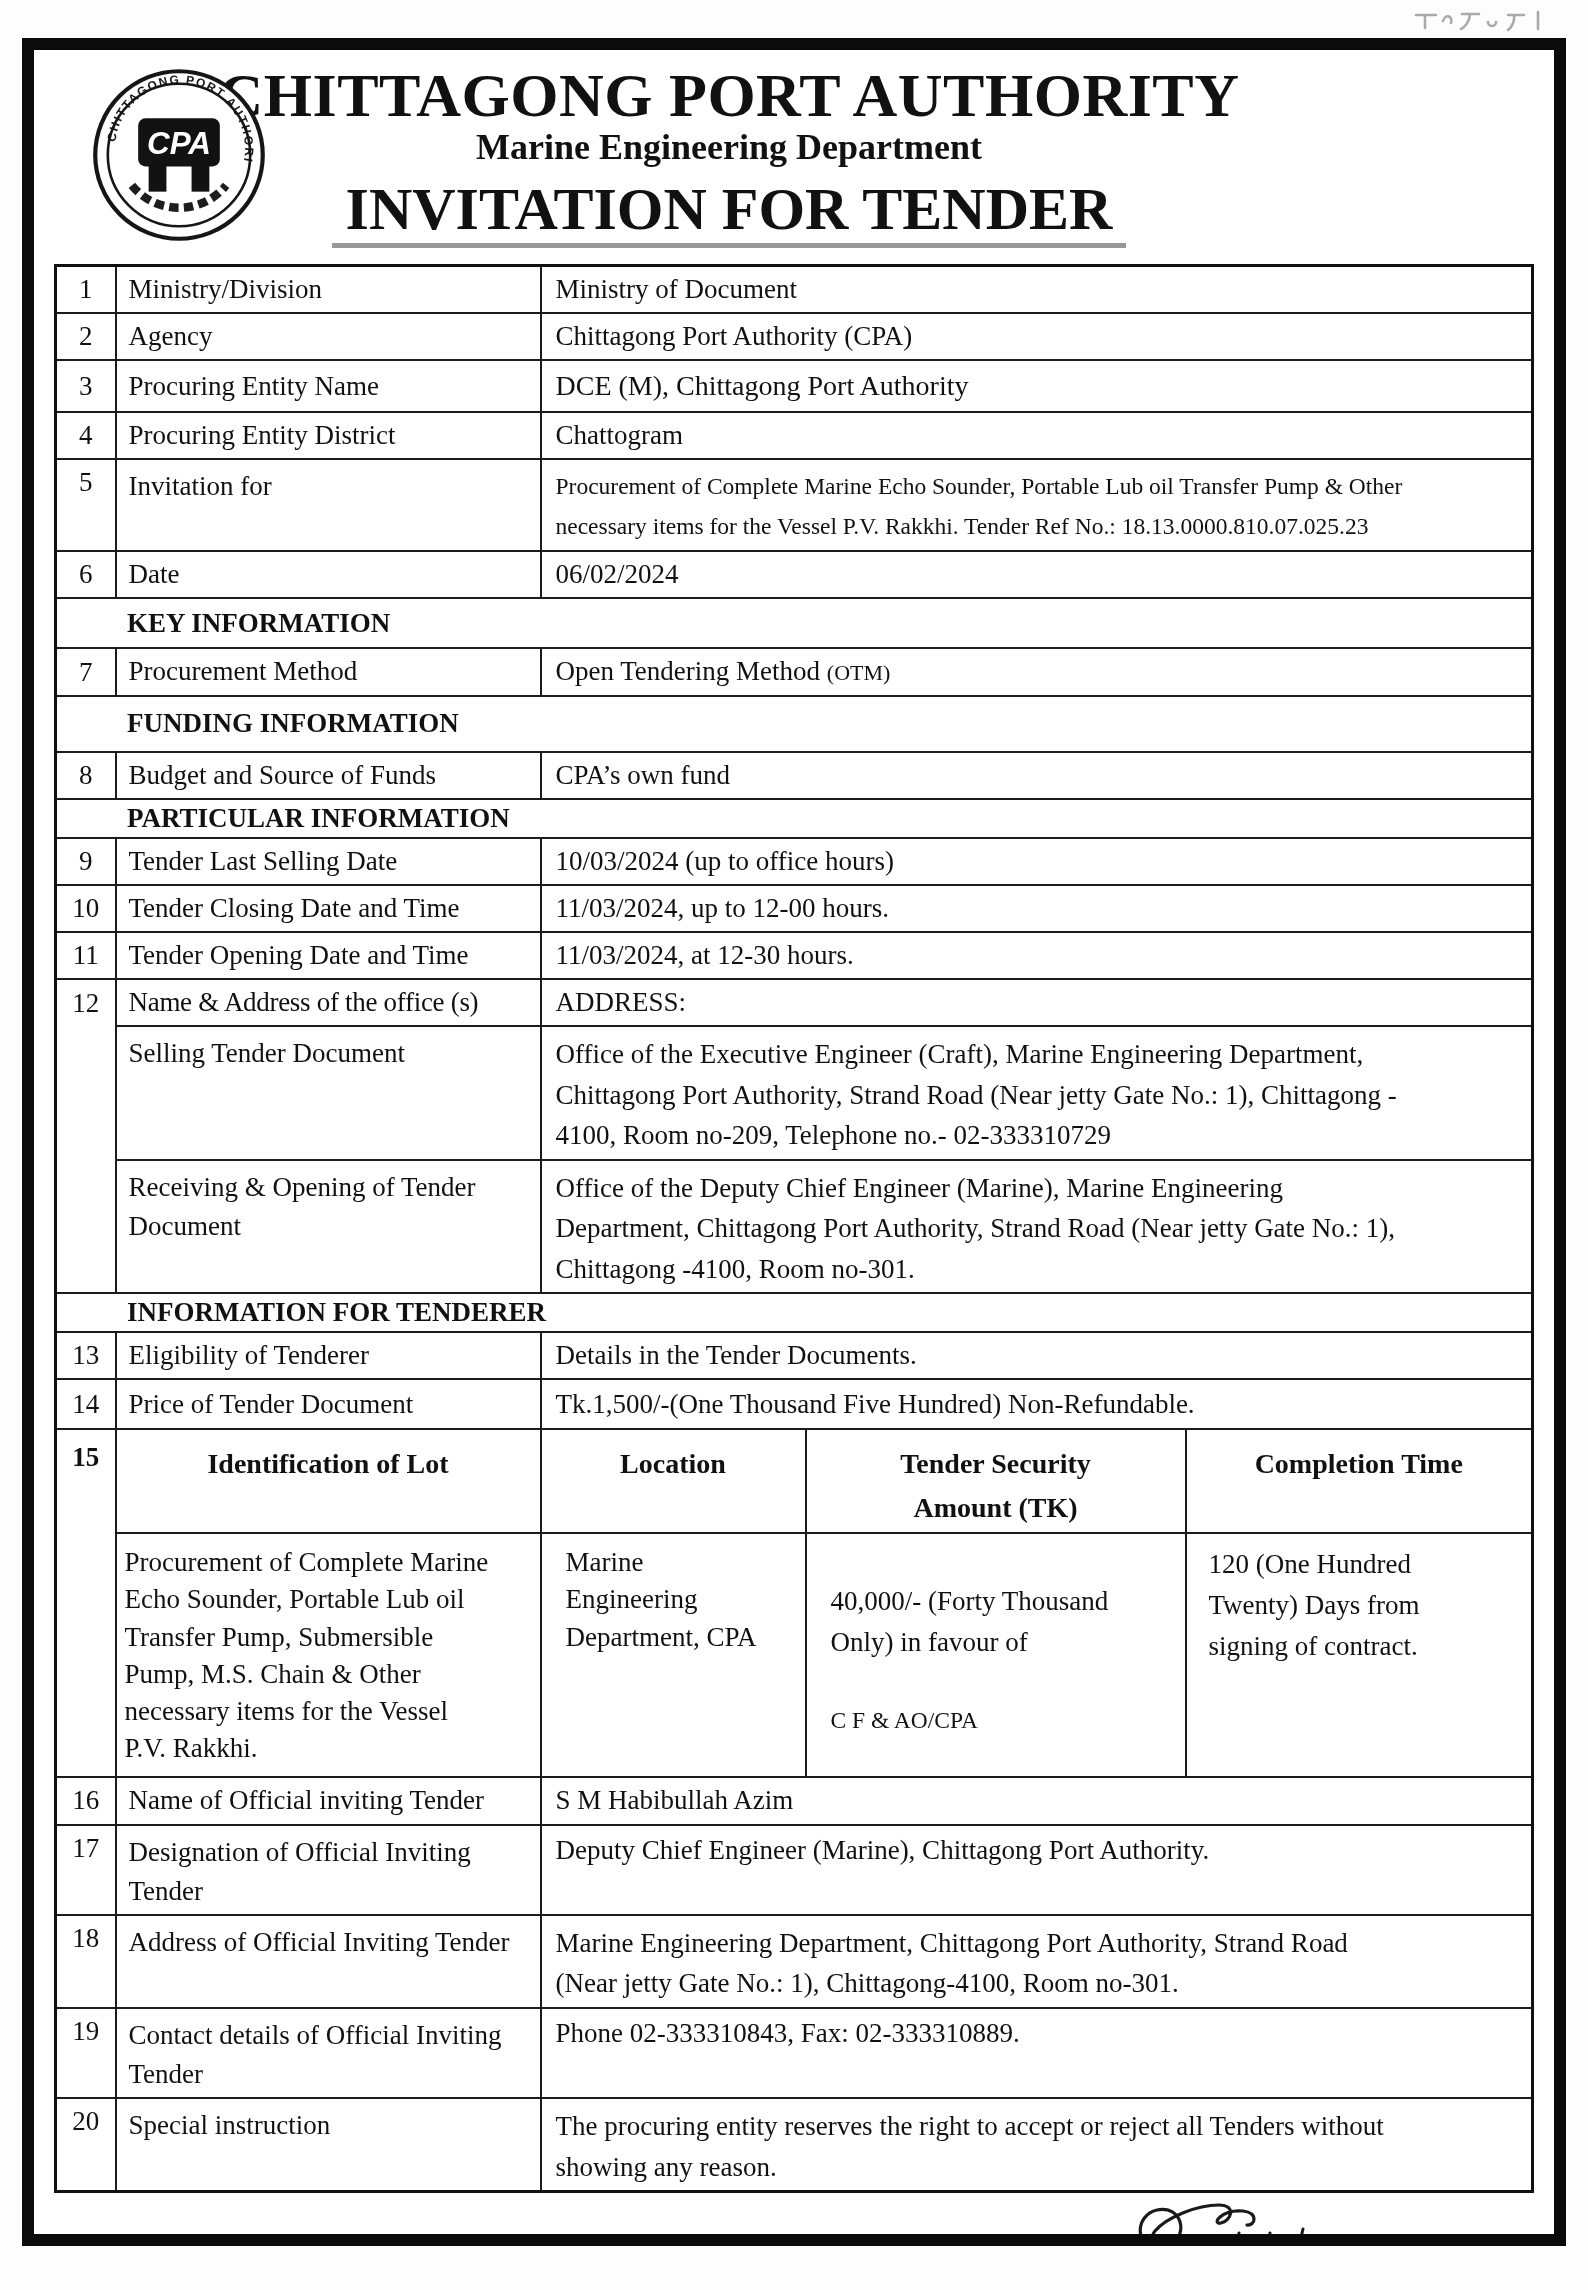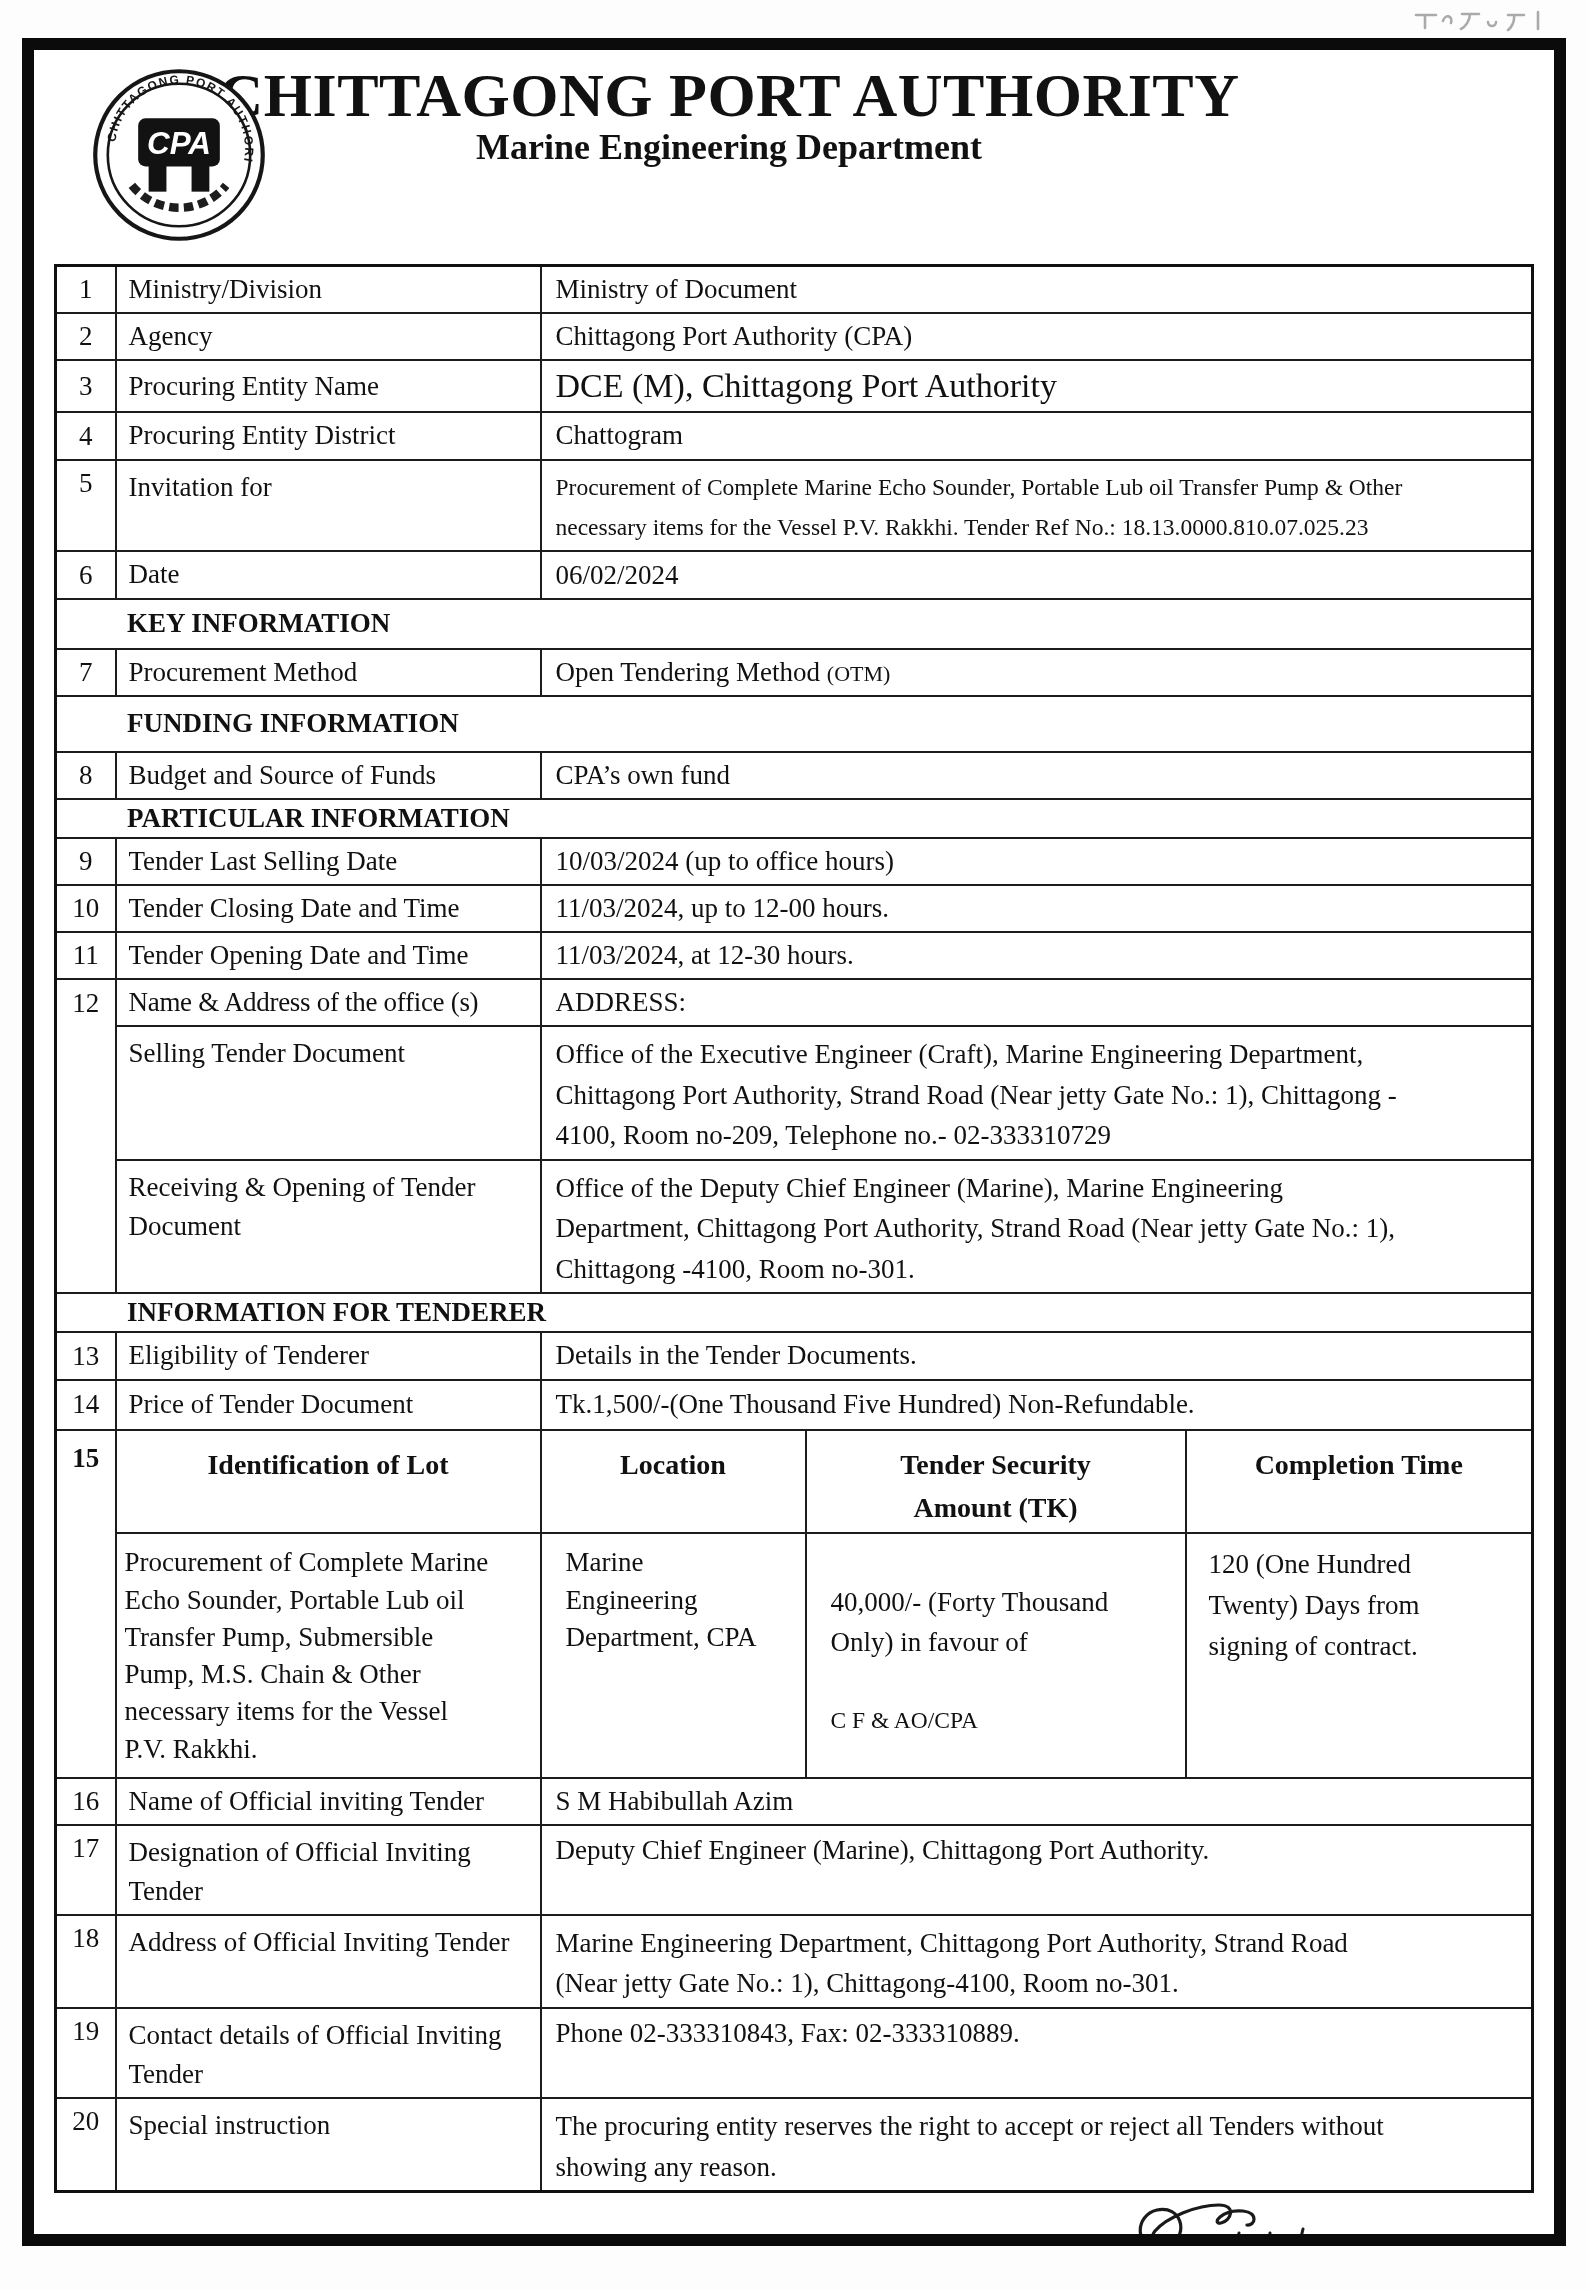--- a/index.html
+++ b/index.html
@@ -21,21 +21,21 @@
   
   table.doc{border-collapse:collapse;table-layout:fixed;width:1477px;margin-left:20px;
             border:3px solid #101010;}
   td{border:2px solid #1c1c1c;font-size:27px;padding:3px 8px;vertical-align:middle;
      overflow:hidden;}
   .num{text-align:center;padding:3px 2px;}
   .lbl{padding:3px 6px 3px 12px;line-height:1.45;}
   .val{padding:3px 10px 3px 14px;white-space:pre-line;line-height:1.3;}
   .sec{font-weight:bold;padding-left:70px;}
   tr.vtop td{vertical-align:top;padding-top:7px;}
-  .big{font-size:34px;}
+  .big{font-size:28px;}
   .sm{font-size:23.5px;line-height:1.7;}
   .lh15{line-height:1.5;}
   .bold{font-weight:bold;}
   .tight{letter-spacing:-0.3px;}
   .lot-h{font-weight:bold;font-size:28px;text-align:center;vertical-align:top;
          padding-top:12px;white-space:pre-line;line-height:1.55;}
   .lot-cell{vertical-align:top;white-space:pre-line;line-height:1.38;padding-top:10px;}
   .ctr{padding-left:24px;}
   .suffix{font-size:22px;}
   .payee{font-size:23.5px;margin-top:4px;}
@@ -70,20 +70,23 @@
           <path d="M40,114 A58,58 0 0 0 130,114" fill="none" stroke="#1d1d1d" stroke-width="8" stroke-dasharray="9 5"></path>
           <rect x="46" y="50" width="78" height="46" rx="7" fill="#121212"></rect>
           <rect x="56" y="94" width="17" height="26" fill="#121212"></rect>
           <rect x="97" y="94" width="17" height="26" fill="#121212"></rect>
           <text x="85" y="84" text-anchor="middle" font-family="Liberation Sans, sans-serif" font-size="30" font-weight="bold" font-style="italic" fill="#ffffff">CPA</text>
         </svg>
       </div>
       <div class="hdr-text">
         <div class="org">CHITTAGONG PORT AUTHORITY</div>
         <div class="dept">Marine Engineering Department</div>
+        <div class="title-wrap">
+          <span class="title">INVITATION FOR TENDER</span>
+        </div>
       </div>
     </div>
 
     <table class="doc">
       <colgroup>
           <col style="width:60px">
           <col style="width:425px">
           <col style="width:265px">
           <col style="width:380px">
           <col style="width:347px">

